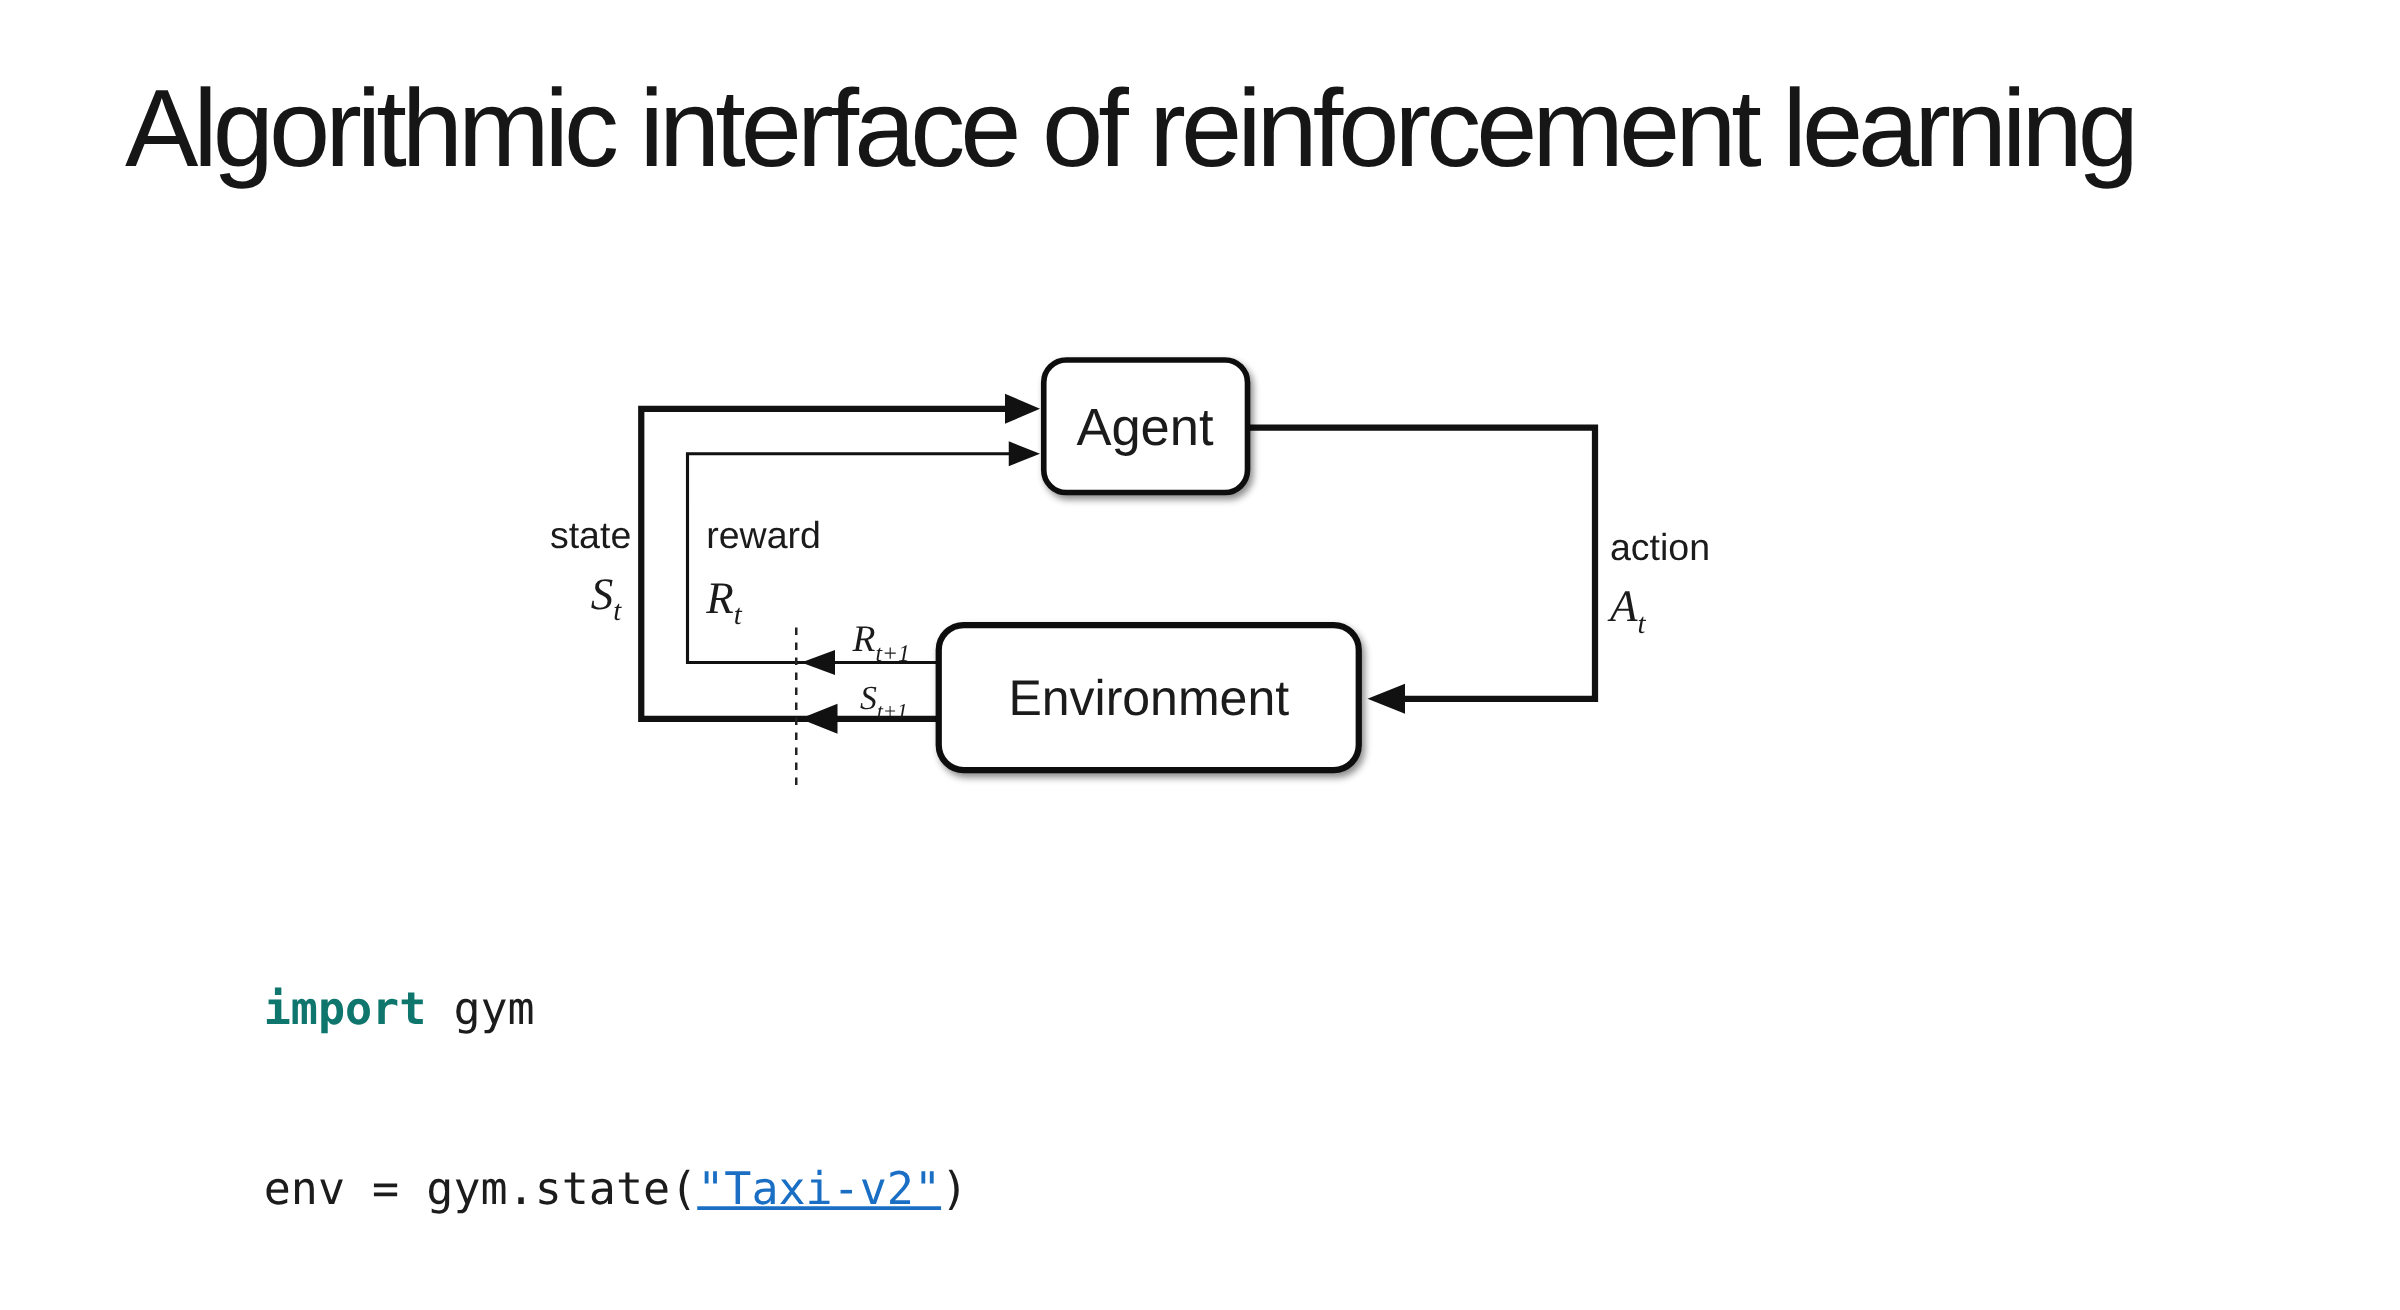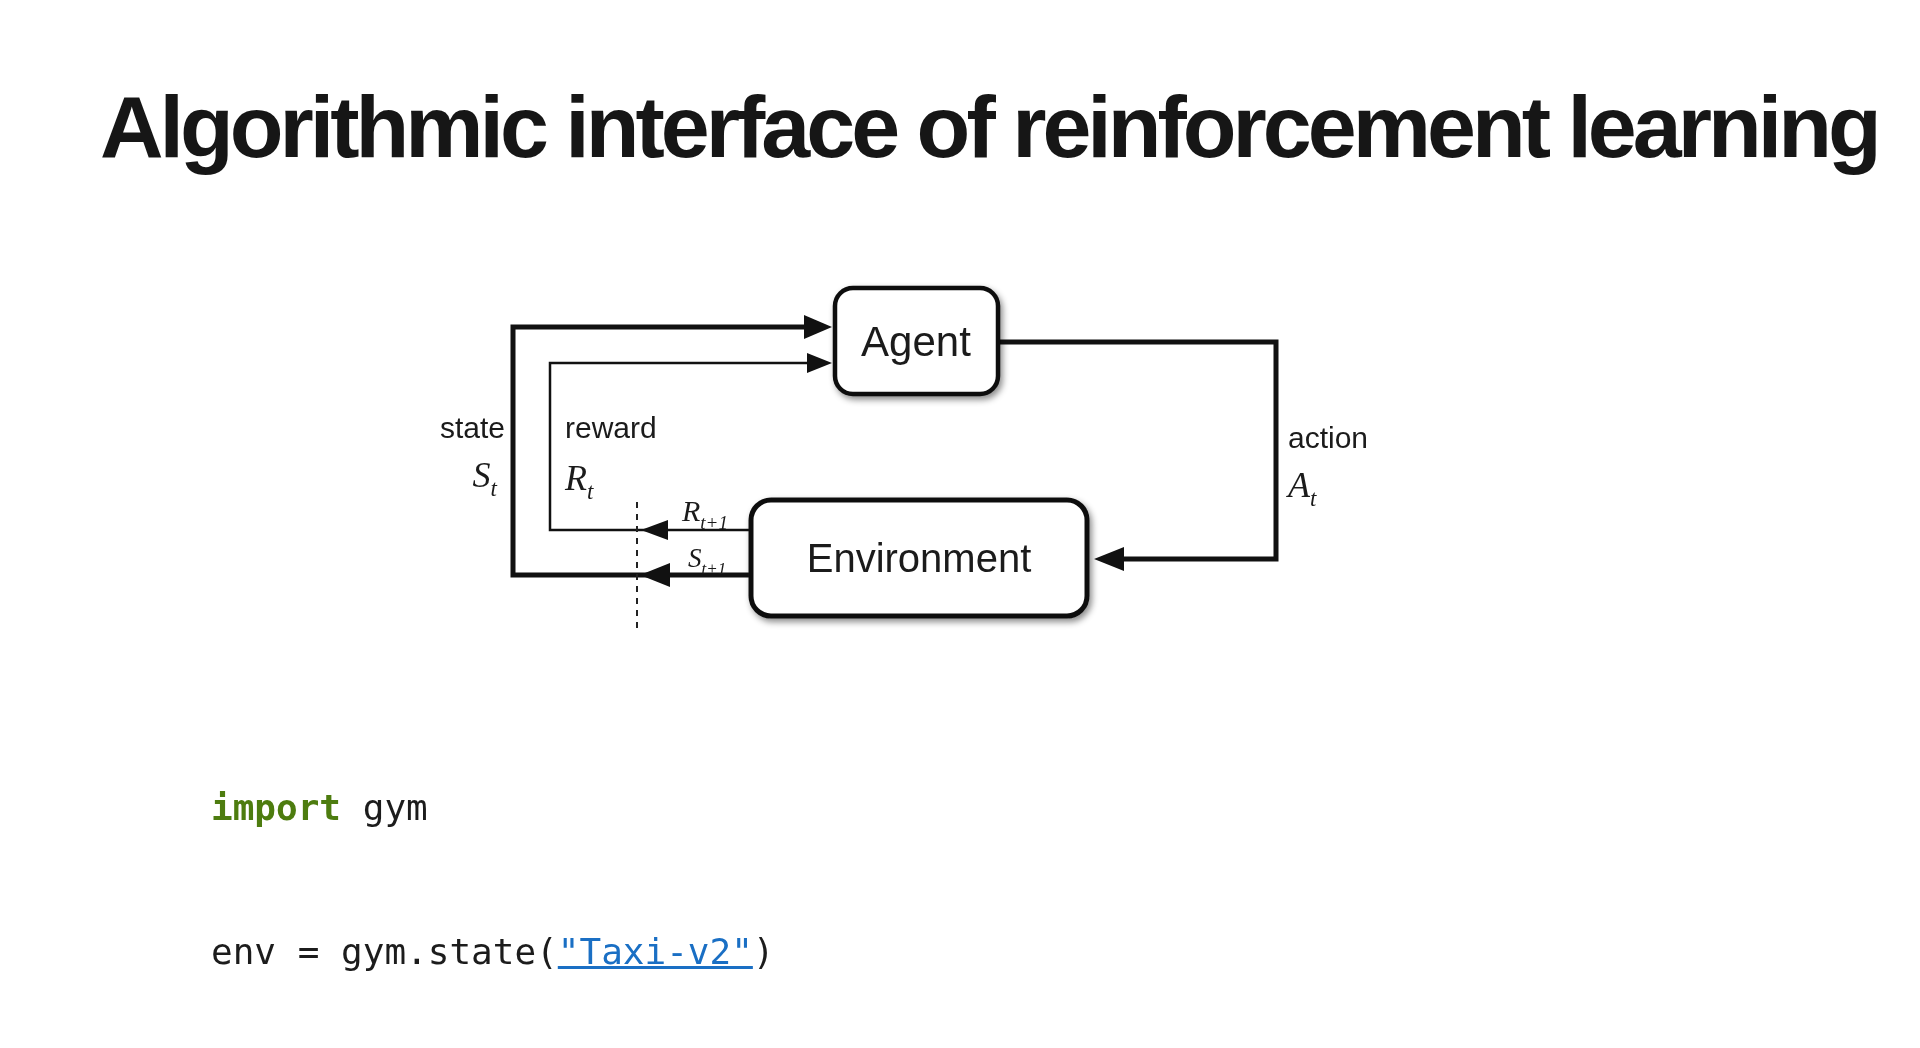--- a/index.html
+++ b/index.html
@@ -11,45 +11,44 @@
     background: #ffffff;
     overflow: hidden;
     font-family: "Liberation Sans", sans-serif;
     color: #151515;
   }
   .slide-title {
     position: absolute;
     left: 100px;
     top: 52px;
     font-size: 88px;
-    font-weight: 700;
+    font-weight: 400;
     letter-spacing: -4px;
     white-space: nowrap;
     color: #161616;
-    margin-top: 24px;
   }
   .diagram-svg {
     position: absolute;
     left: 400px;
     top: 260px;
     width: 1010px;
     height: 380px;
   }
   .code-block {
     position: absolute;
     left: 211px;
     top: 688px;
     font-family: "DejaVu Sans Mono", "Liberation Mono", monospace;
     font-size: 36px;
     line-height: 48px;
     color: #1c1c1c;
     white-space: pre;
   }
   .code-line { white-space: pre; }
-  .kw { font-weight: bold; color: #4d7c0f; }
+  .kw { font-weight: bold; color: #0f766e; }
   .str-link {
     color: #1a6fc4;
     text-decoration: underline;
     text-decoration-color: #1a6fc4;
     cursor: pointer;
   }
   .diag-sans { font-family: "Liberation Sans", sans-serif; fill: #1b1b1b; }
   .diag-math { font-family: "Liberation Serif", serif; font-style: italic; fill: #1b1b1b; }
 </style>
 </head>

